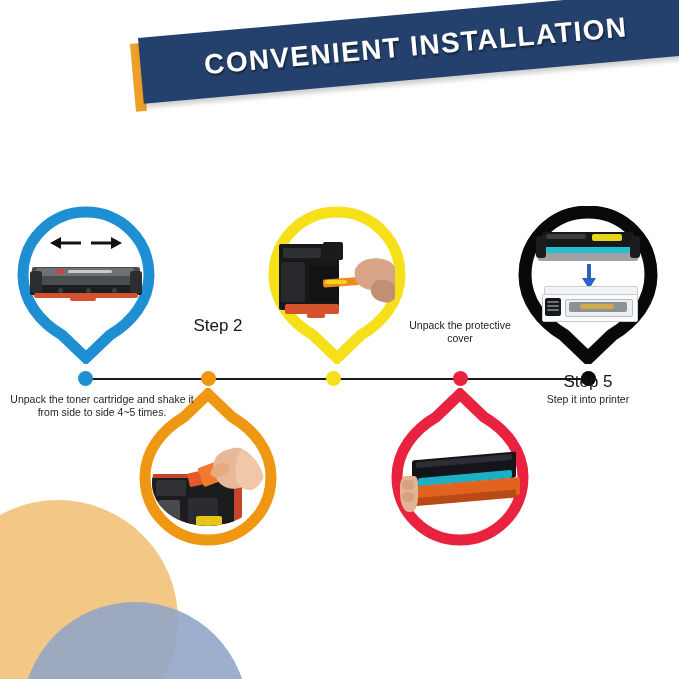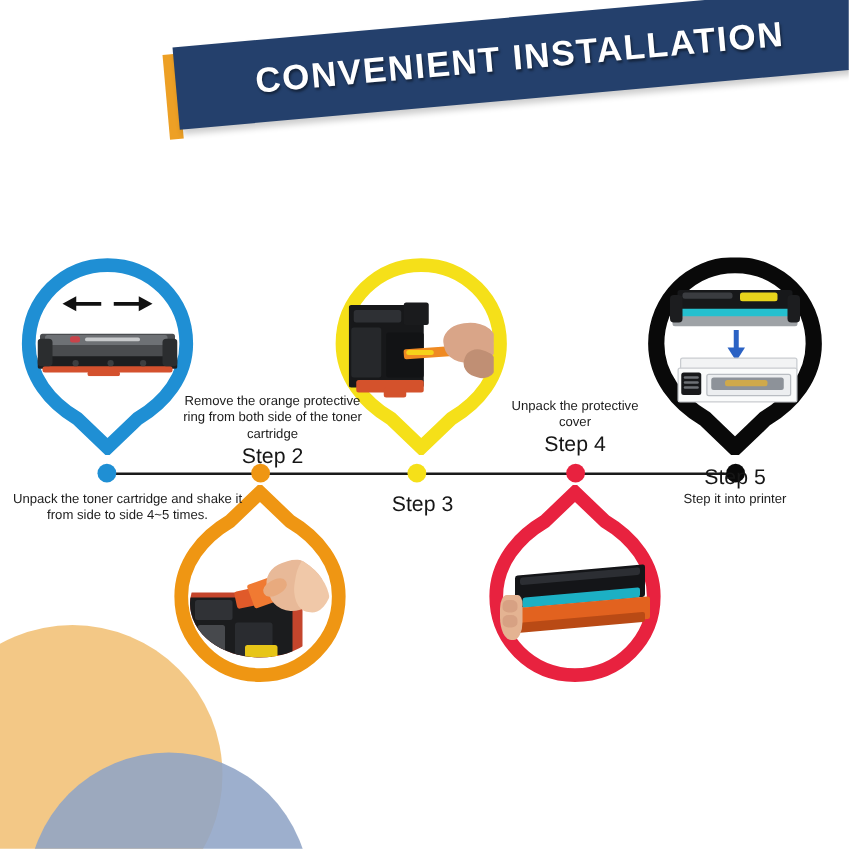--- a/index.html
+++ b/index.html
@@ -270,29 +270,26 @@
     <div class="cart-body" style="left:33px; top:74px; width:58px; height:10px; background:#8d9299;"></div>
     <div class="cart-body" style="left:44px; top:76px; width:34px; height:5px; background:#cfa94b;"></div>
   </div>
 </div>
 
 <div class="step-block" style="left:8px; top:393px; width:188px;">
   <div class="step-desc">Unpack the toner cartridge and shake it from side to side 4~5 times.</div>
 </div>
 
 <div class="step-block" style="left:142px; top:315px; width:152px;">
-  <div class="step-desc">Remove the orange protective ring from both side of the toner cartridge</div>
   <div class="step-title">Step 2</div>
 </div>
 
 <div class="step-block" style="left:264px; top:393px; width:148px;">
-  <div class="step-title">Step 3</div>
 </div>
 
 <div class="step-block" style="left:404px; top:319px; width:112px;">
   <div class="step-desc">Unpack the protective cover</div>
-  <div class="step-title">Step 4</div>
 </div>
 
 <div class="step-block" style="left:522px; top:371px; width:132px;">
   <div class="step-title">Step 5</div>
   <div class="step-desc">Step it into printer</div>
 </div>
 
 </body></html>

